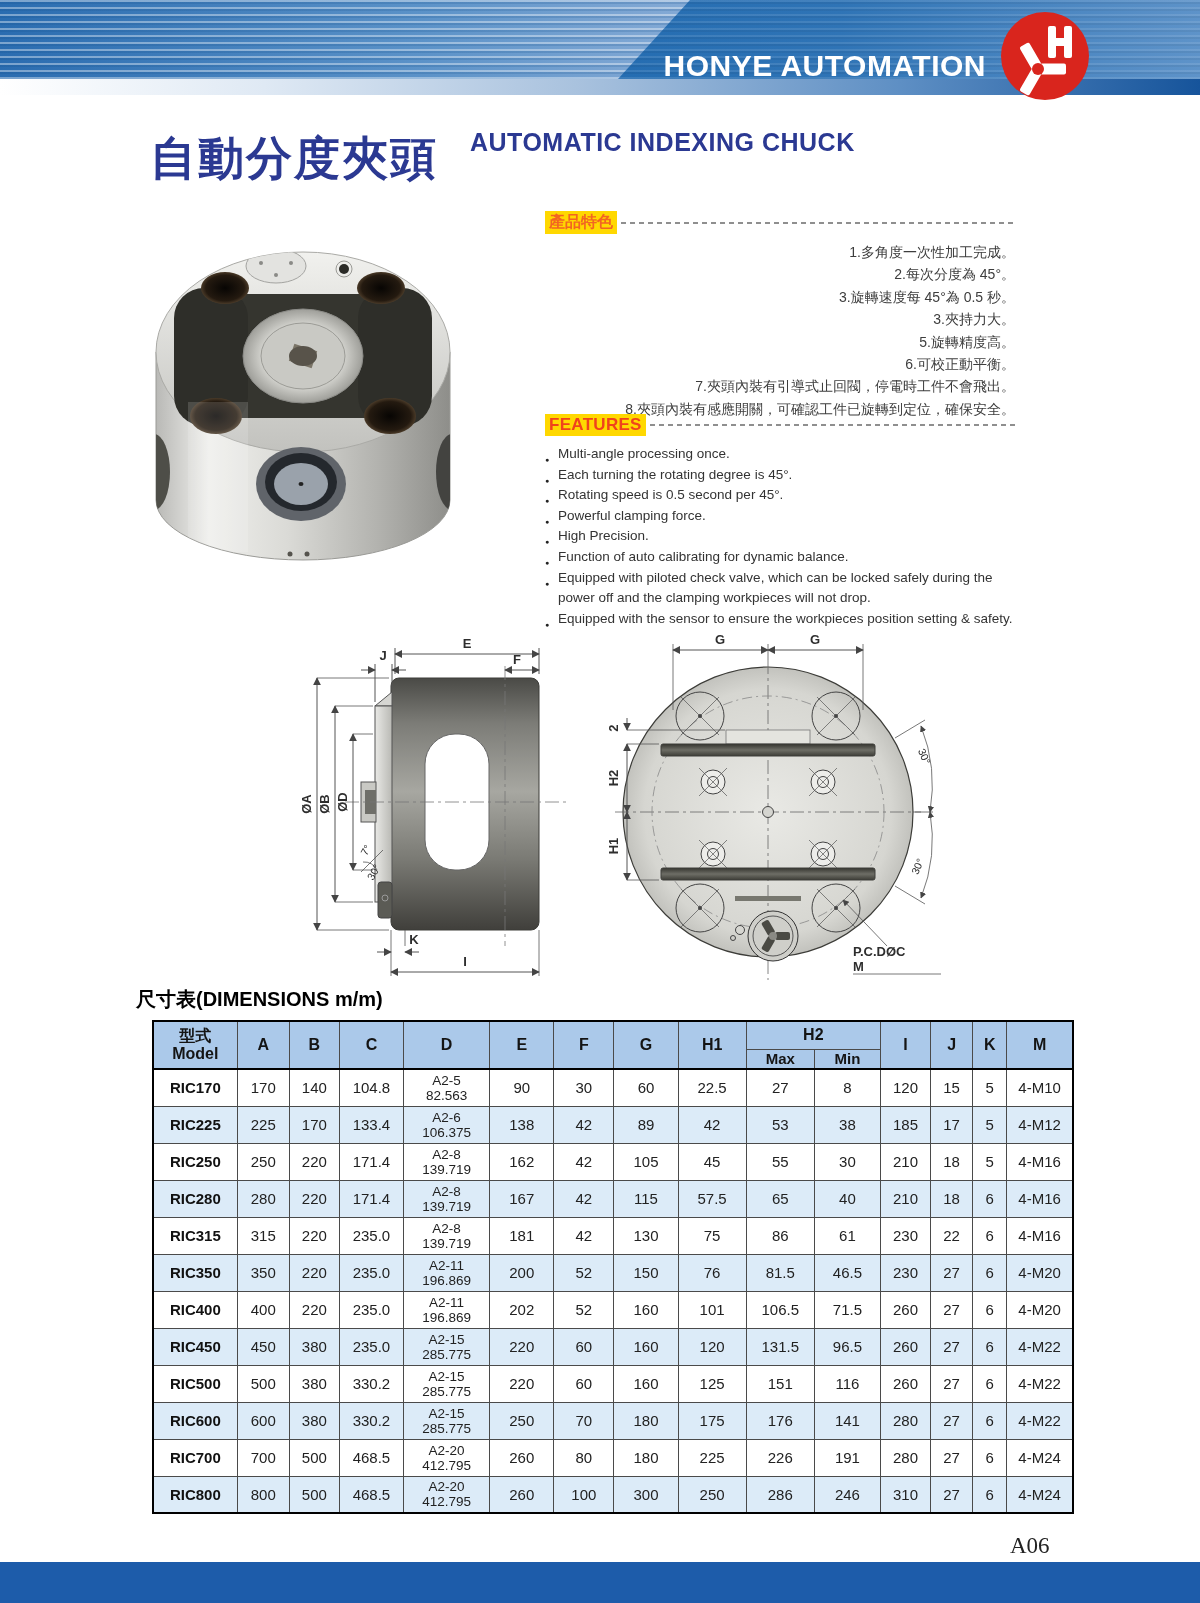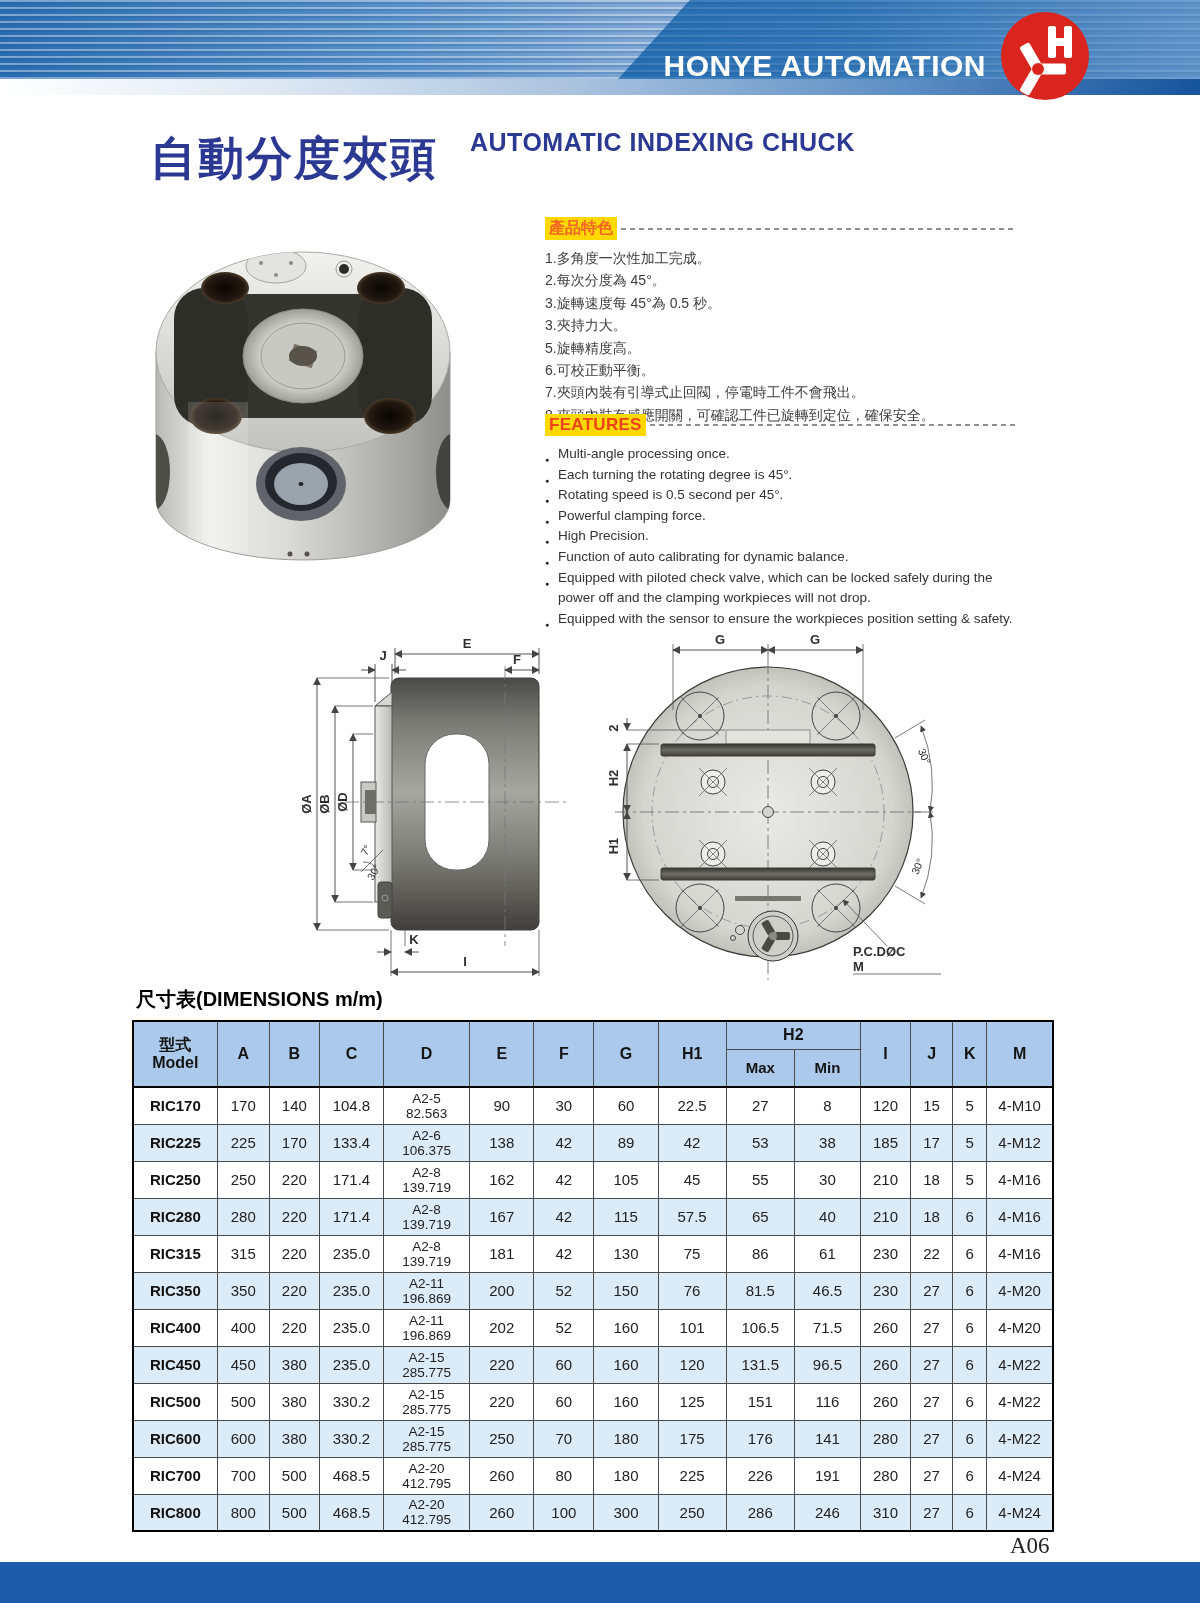--- a/index.html
+++ b/index.html
@@ -31,21 +31,21 @@
   
   .title-row{position:absolute;left:150px;top:128px;display:flex;align-items:flex-start;}
   .title-zh{margin:0;font-size:46px;line-height:60px;font-weight:bold;color:var(--navy);letter-spacing:2px;}
   .title-en{margin:0 0 7px 32px;font-size:25px;font-weight:bold;color:var(--navy);letter-spacing:.5px;}
 
   
   .photo{position:absolute;left:148px;top:232px;width:310px;height:358px;}
 
   
   .feat{position:absolute;left:545px;width:470px;}
-  .feat-zh{top:217px;}
+  .feat-zh{top:211px;text-align:right;}
   .feat-en{top:414px;}
   .feat-head{display:flex;align-items:center;}
   .hl{background:var(--hl-yellow);font-weight:bold;padding:1px 4px;white-space:nowrap;}
   .hl-zh{color:var(--label-orange);font-size:16px;}
   .hl-en{color:var(--features-red);font-size:17px;letter-spacing:.3px;}
   .dash-line{flex:1;height:2px;margin-left:4px;
         background:repeating-linear-gradient(90deg,#8f8f8f 0 5px,transparent 5px 9px);}
   ol.zh-list{list-style:none;margin:7px 0 0;padding:0;font-size:14px;line-height:22.4px;color:#3d3d3d;}
   ul.en-list{list-style:none;margin:8px 0 0;padding:0;font-size:13.5px;line-height:20.6px;color:#333;}
   ul.en-list li{position:relative;padding-left:13px;}
@@ -54,25 +54,25 @@
   
   .drawings{position:absolute;left:283px;top:630px;width:660px;height:362px;}
   .dwg{position:absolute;top:0;}
   .dwg-side{left:0;}
   .dwg-front{left:320px;}
   .dwg text{font-family:"Liberation Sans",sans-serif;font-size:13px;fill:#2e2e2e;font-weight:bold;}
   .dwg text.small{font-size:10.5px;font-weight:normal;}
 
   
   .dims-title{position:absolute;left:136px;top:986px;font-size:20px;font-weight:bold;color:#000;}
-  .dims-table{position:absolute;left:132px;top:1020px;width:922px;border-collapse:collapse;
+  .dims-table{position:absolute;left:152px;top:1020px;width:922px;border-collapse:collapse;
         table-layout:fixed;border:2px solid #000;}
   .dims-table th,.dims-table td{border:1px solid #4a4a4a;text-align:center;vertical-align:middle;padding:0;}
   .dims-table thead th{background:var(--th-bg);font-size:16px;color:#141414;height:28px;}
-  .dims-table thead tr.sub th{height:38px;font-size:15px;}
+  .dims-table thead tr.sub th{height:20px;font-size:15px;}
   .dims-table thead{border-bottom:2px solid #000;}
   .dims-table td{font-size:15px;color:#222;height:37px;background:#fff;}
   .dims-table tbody tr:nth-child(even) td{background:var(--alt-bg);}
   .dims-table td.model{font-weight:bold;color:#111;}
   .dims-table td.dcell{font-size:13.5px;line-height:15px;white-space:pre-line;}
   .th-model span{display:block;line-height:18px;}
 
   
   .page-num{position:absolute;left:1010px;top:1533px;font-family:"Liberation Serif",serif;
         font-size:23px;color:#222;}

